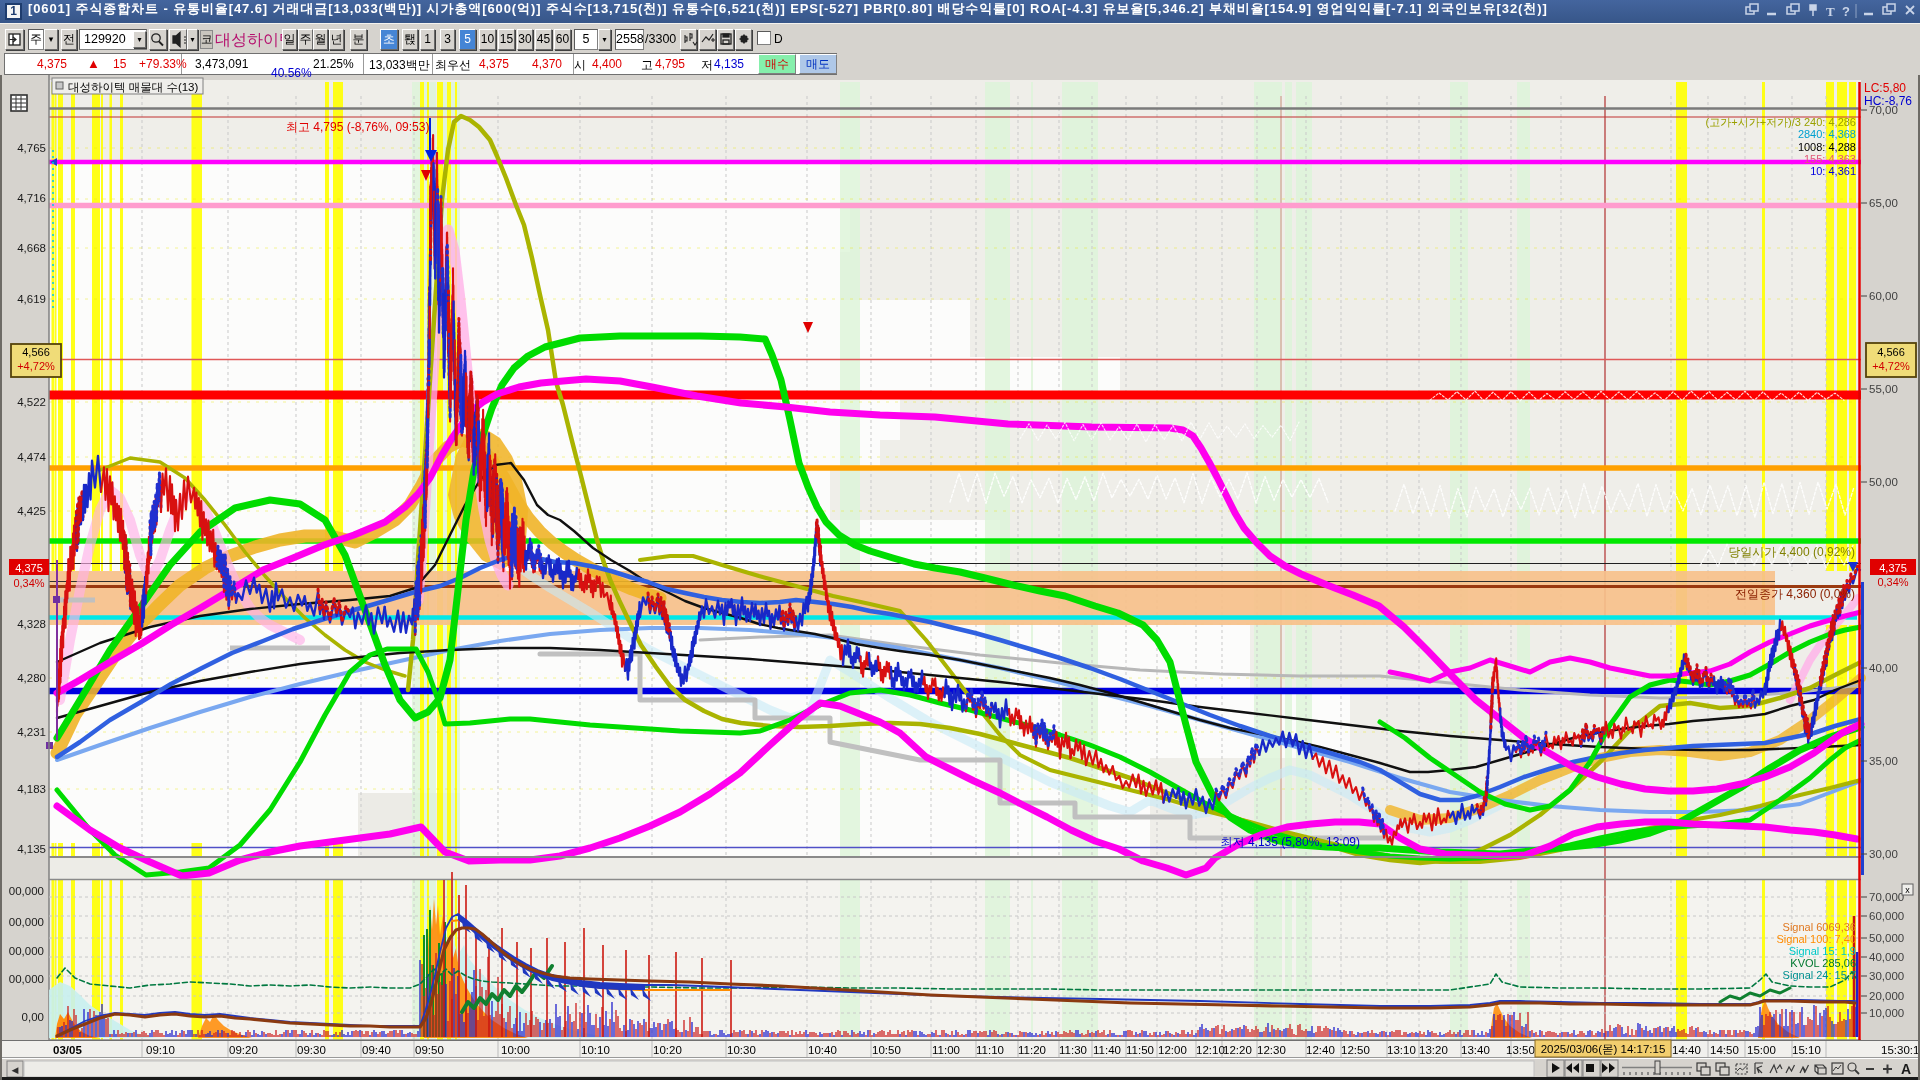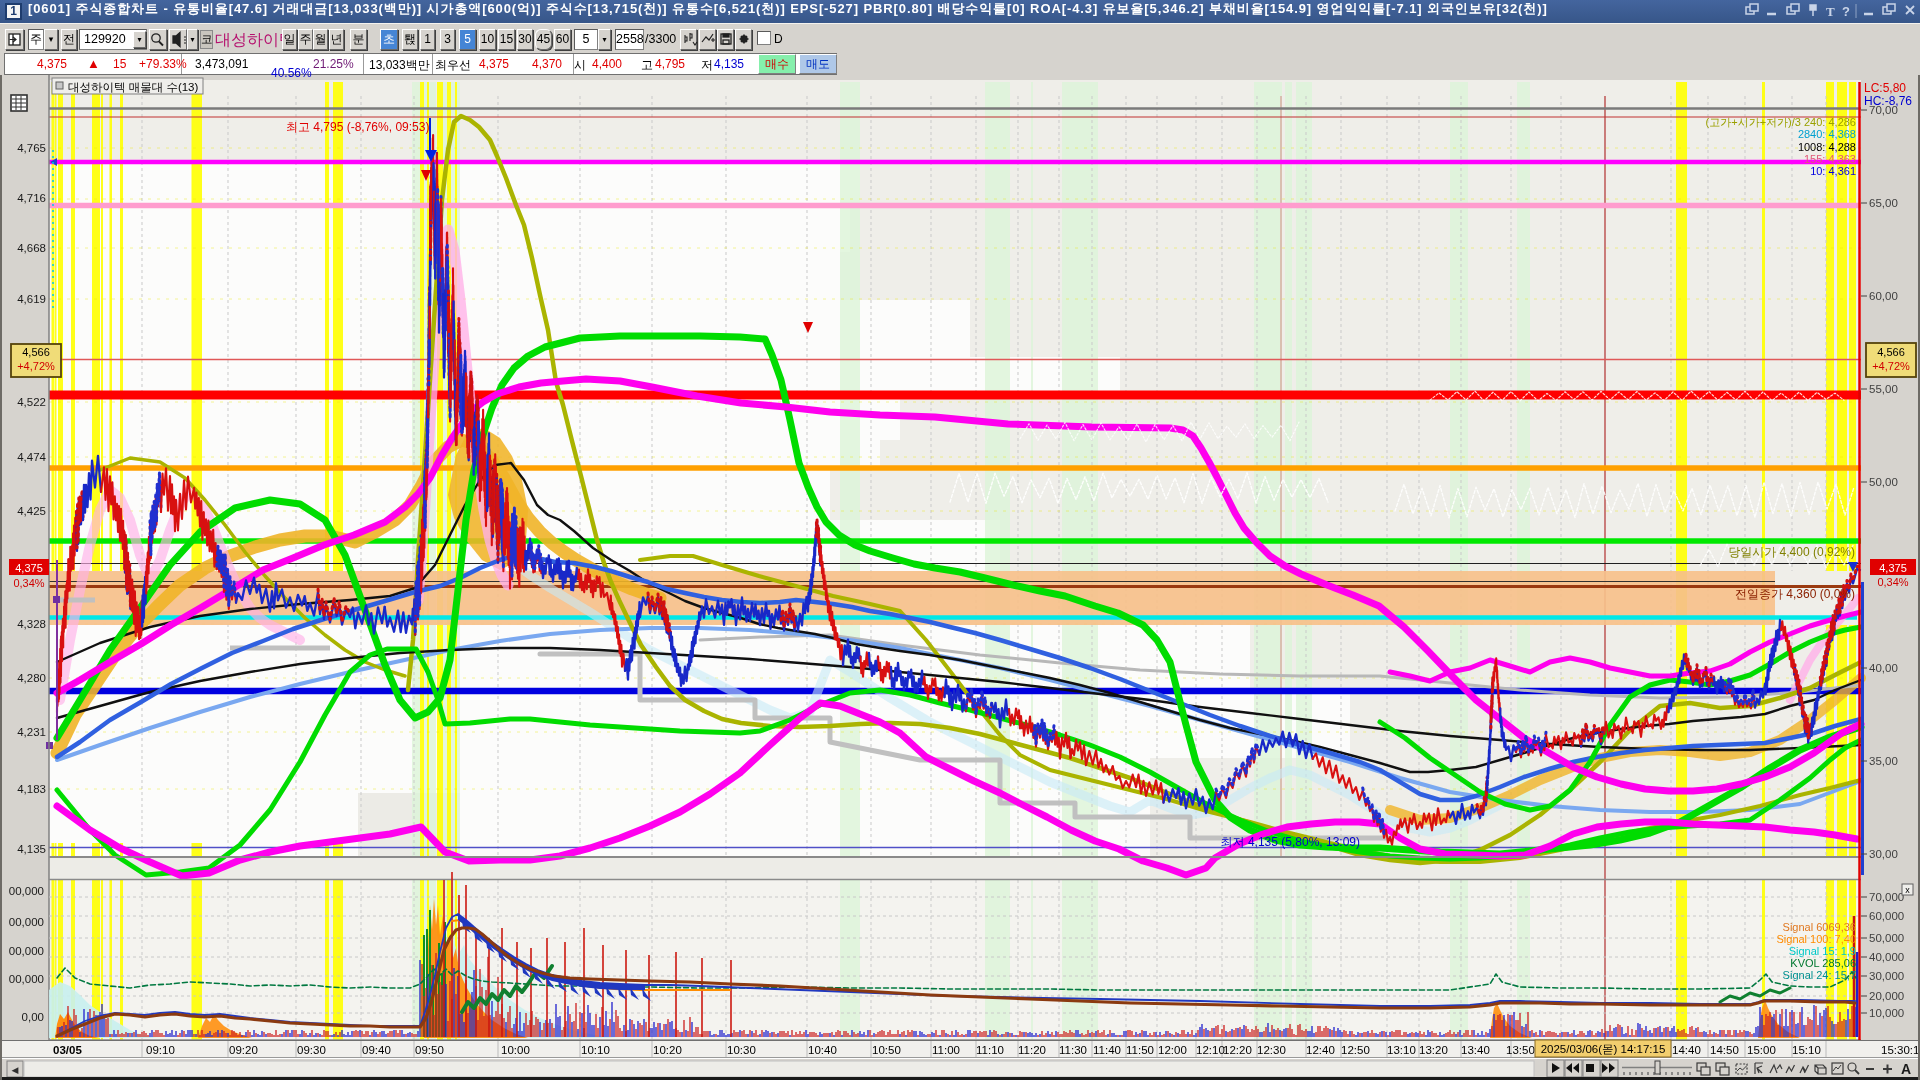--- a/index.html
+++ b/index.html
@@ -55,21 +55,21 @@
 <div class="btn" style="left:329px;top:29px;width:15px;height:21px;font-size:12px;line-height:19px;">년</div>
 <div class="btn" style="left:350px;top:29px;width:17px;height:21px;font-size:12px;line-height:19px;">분</div>
 <div class="btn" style="left:380px;top:29px;width:18px;height:21px;font-size:12px;line-height:19px;background:#4585D5;color:#fff;">초</div>
 <div class="btn" style="left:402px;top:29px;width:16px;height:21px;font-size:12px;line-height:19px;">퇝</div>
 <div class="btn" style="left:420px;top:29px;width:15px;height:21px;font-size:12px;line-height:19px;">1</div>
 <div class="btn" style="left:440px;top:29px;width:15px;height:21px;font-size:12px;line-height:19px;">3</div>
 <div class="btn" style="left:459px;top:29px;width:17px;height:21px;font-size:12px;line-height:19px;background:#4585D5;color:#fff;">5</div>
 <div class="btn" style="left:479px;top:29px;width:17px;height:21px;font-size:12px;line-height:19px;">10</div>
 <div class="btn" style="left:498px;top:29px;width:17px;height:21px;font-size:12px;line-height:19px;">15</div>
 <div class="btn" style="left:517px;top:29px;width:16px;height:21px;font-size:12px;line-height:19px;">30</div>
-<div class="btn" style="left:535px;top:29px;width:17px;height:21px;font-size:12px;line-height:19px;border-radius:6px;">45</div>
+<div class="btn" style="left:535px;top:29px;width:17px;height:21px;font-size:12px;line-height:19px;">45</div>
 <div class="btn" style="left:554px;top:29px;width:17px;height:21px;font-size:12px;line-height:19px;">60</div>
 <div class="white abs" style="left:574px;top:29px;width:24px;height:21px;font-size:12.5px;text-align:center;line-height:19px;">5</div>
 <div class="btn" style="left:598px;top:29px;width:13px;height:21px;font-size:8px;line-height:19px;">▾</div>
 <div class="white abs" style="left:615px;top:29px;width:29px;height:21px;font-size:12.5px;text-align:right;line-height:19px;">2558</div>
 <div class="abs" style="left:645px;top:32px;font-size:12.5px;">/3300</div>
 <div class="btn" style="left:680px;top:29px;width:17px;height:21px;font-size:12px;line-height:19px;"></div>
 <div class="btn" style="left:699px;top:29px;width:17px;height:21px;font-size:12px;line-height:19px;"></div>
 <div class="btn" style="left:717px;top:29px;width:17px;height:21px;font-size:12px;line-height:19px;"></div>
 <div class="btn" style="left:735px;top:29px;width:17px;height:21px;font-size:12px;line-height:19px;"></div>
 <div class="white abs" style="left:757px;top:31px;width:14px;height:14px;"></div>
@@ -97,21 +97,21 @@
 <div class="sep" style="left:181px;top:54px;height:20px;"></div>
 <div class="sep" style="left:363px;top:54px;height:20px;"></div>
 <div class="sep" style="left:432px;top:54px;height:20px;"></div>
 <div class="sep" style="left:573px;top:54px;height:20px;"></div>
 <div class="abs" style="left:37px;top:57px;font-size:12px;color:#E00000;white-space:nowrap;">4,375</div>
 <div class="abs" style="left:87px;top:56px;font-size:13px;color:#E00000;white-space:nowrap;">▲</div>
 <div class="abs" style="left:113px;top:57px;font-size:12px;color:#E00000;white-space:nowrap;">15</div>
 <div class="abs" style="left:139px;top:57px;font-size:12px;color:#E00000;white-space:nowrap;">+79.33%</div>
 <div class="abs" style="left:195px;top:57px;font-size:12px;color:#000;white-space:nowrap;">3,473,091</div>
 <div class="abs" style="left:271px;top:57px;font-size:12px;color:#0000D0;white-space:nowrap;margin-top:9px;">40.56%</div>
-<div class="abs" style="left:313px;top:57px;font-size:12px;color:#701a75;white-space:nowrap;">21.25%</div>
+<div class="abs" style="left:313px;top:57px;font-size:12px;color:#000000;white-space:nowrap;">21.25%</div>
 <div class="abs" style="left:369px;top:57px;font-size:12px;color:#000;white-space:nowrap;">13,033백만</div>
 <div class="abs" style="left:435px;top:57px;font-size:12px;color:#000;white-space:nowrap;">최우선</div>
 <div class="abs" style="left:479px;top:57px;font-size:12px;color:#E00000;white-space:nowrap;">4,375</div>
 <div class="abs" style="left:532px;top:57px;font-size:12px;color:#E00000;white-space:nowrap;">4,370</div>
 <div class="abs" style="left:574px;top:57px;font-size:12px;color:#000;white-space:nowrap;">시</div>
 <div class="abs" style="left:592px;top:57px;font-size:12px;color:#E00000;white-space:nowrap;">4,400</div>
 <div class="abs" style="left:641px;top:57px;font-size:12px;color:#000;white-space:nowrap;">고</div>
 <div class="abs" style="left:655px;top:57px;font-size:12px;color:#E00000;white-space:nowrap;text-align:center;">4,795</div>
 <div class="abs" style="left:701px;top:57px;font-size:12px;color:#000;white-space:nowrap;">저</div>
 <div class="abs" style="left:714px;top:57px;font-size:12px;color:#0000D0;white-space:nowrap;">4,135</div>

